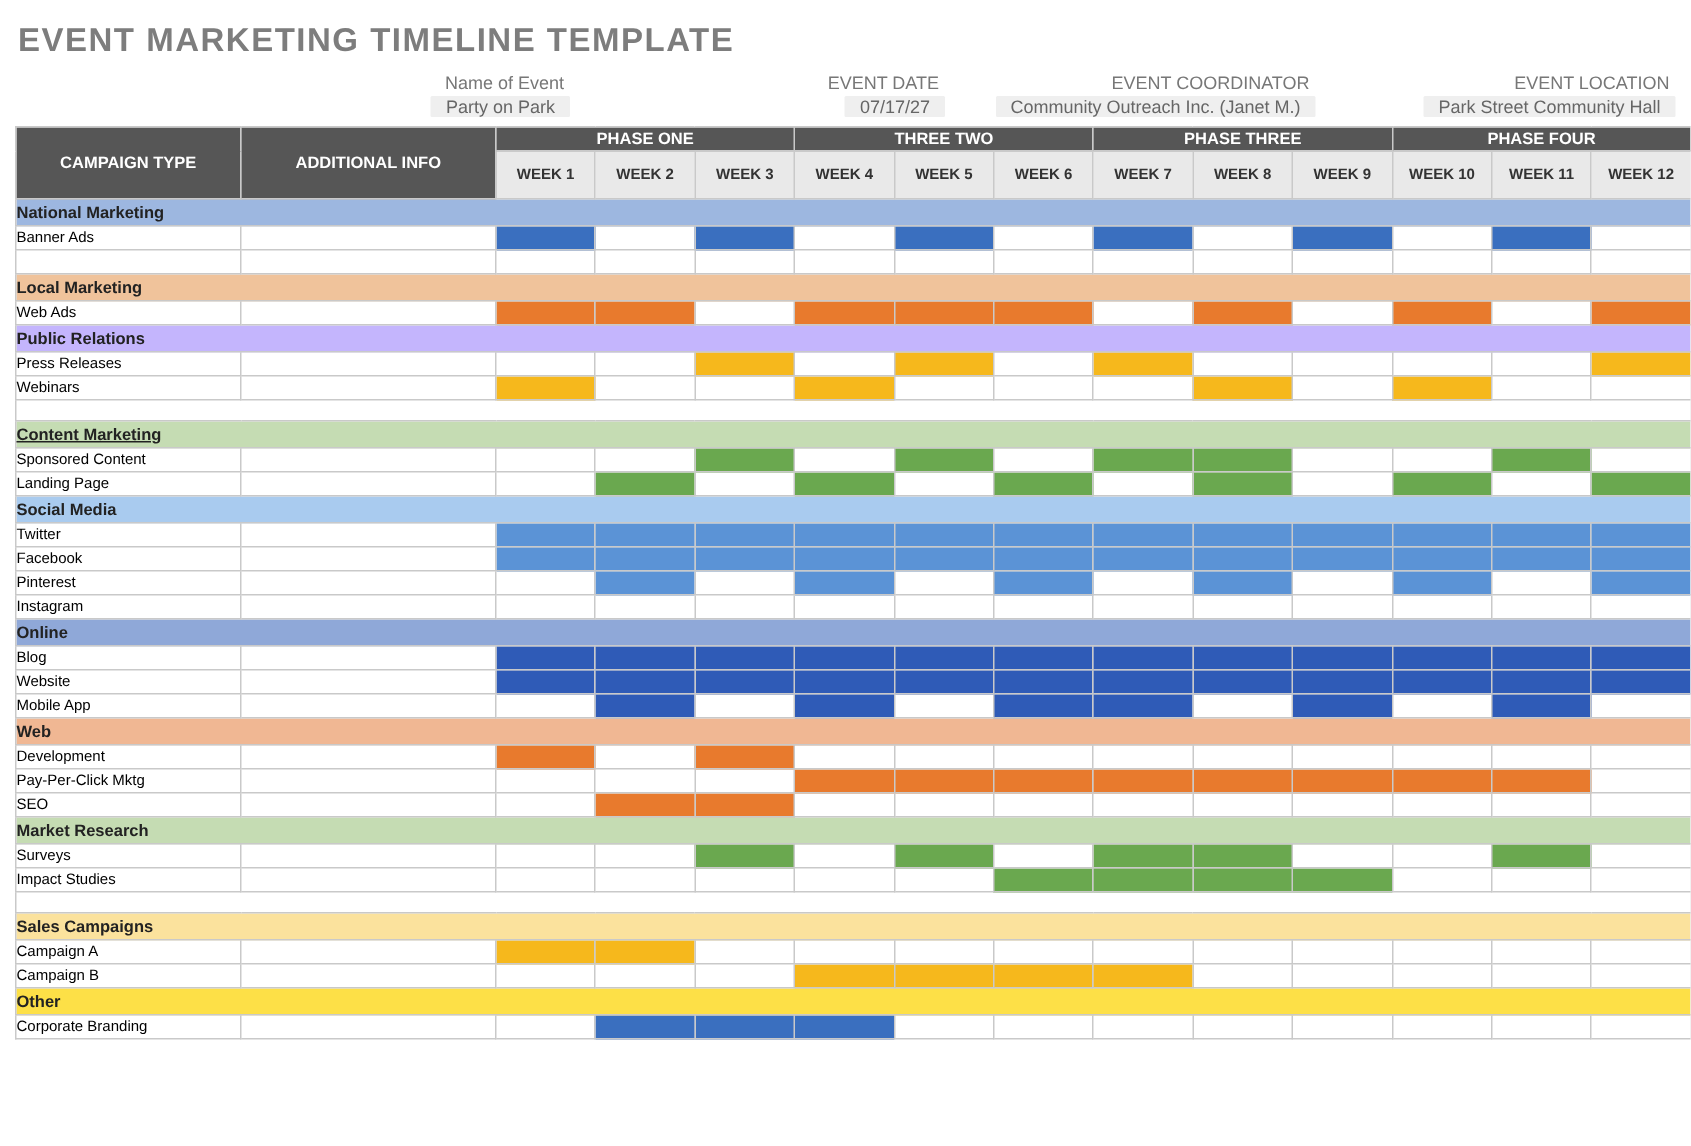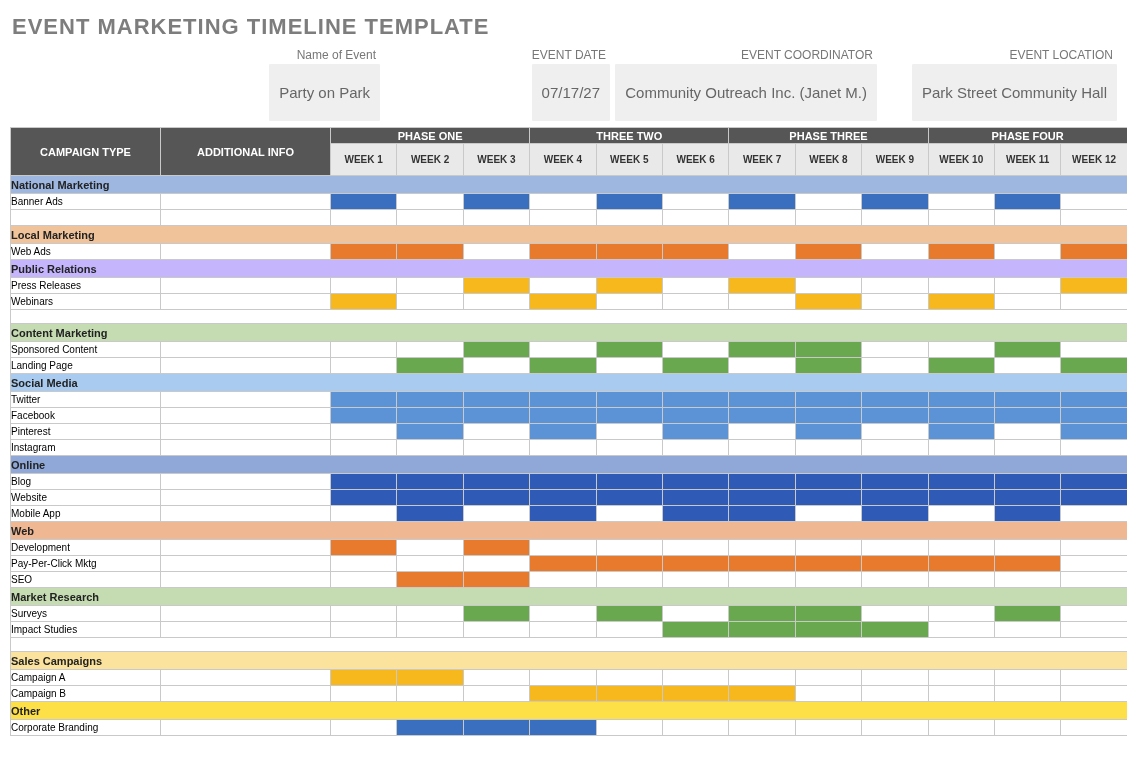--- a/index.html
+++ b/index.html
@@ -1,23 +1,23 @@
 <!DOCTYPE html>
 <html><head>
 <meta charset="utf-8">
 <style>
   * { box-sizing: border-box; }
   body { margin:0; padding:14px 10px; font-family: Arial, Helvetica, sans-serif; background:#fff; color:#222; font-size:11px; width:1127px; }
   h1.title { font-size:22px; letter-spacing:1px; color:#7d7d7d; font-weight:600; margin:0 0 6px 2px; }
   .meta-row { display:flex; gap:0; margin-bottom:6px; }
   .meta { display:flex; flex-direction:column;align-items:flex-end; }
   .meta-label { color:#777; font-size:12px; padding:2px 4px; }
-  .meta-value { background:#efefef; color:#666; padding:20px 10px; text-align:center; font-size:15px; border-radius:1px; }
+  .meta-value { background:#efefef; color:#666; padding:0 10px; text-align:center; font-size:12px; border-radius:1px; }
   .meta.event-name { flex:0 0 370px; }
-  .meta.event-date { flex:0 0 230px; }
+  .meta.event-date { flex:0 0 230px;margin-left:20px; }
   .meta.event-loc  { flex:0 0 240px; }
   .meta.event-coord{ flex:1 1 auto; }
 
   table.grid { border-collapse:collapse; width:100%; table-layout:fixed; }
   table.grid th, table.grid td { border:1px solid #c9c9c9; padding:0; }
 
   col.c-label { width:150px; }
   col.c-info  { width:170px; }
   col.c-week  { width:66.4px; }
 
@@ -39,21 +39,21 @@
   .c-blue2   { background:#5b93d6; }
   .c-blue3   { background:#2f5bb7; }
   .c-orange  { background:#e87a2d; }
   .c-yellow  { background:#f6b81c; }
   .c-green   { background:#6aa84f; }
 
   
   .sh-national { background:#9db7e0; }
   .sh-local    { background:#f0c39b; }
   .sh-public   { background:#c4b5fd; }
-  .sh-content  { background:#c5dcb3; }
+  .sh-content  { background:#c5dcb3;text-decoration:underline; }
   .sh-social   { background:#a9cbef; }
   .sh-online   { background:#8fa8d8; }
   .sh-web      { background:#f0b793; }
   .sh-market   { background:#c5dcb3; }
   .sh-sales    { background:#fbe29d; }
   .sh-other    { background:#fde047; }
 </style>
 </head>
 <body>
 

